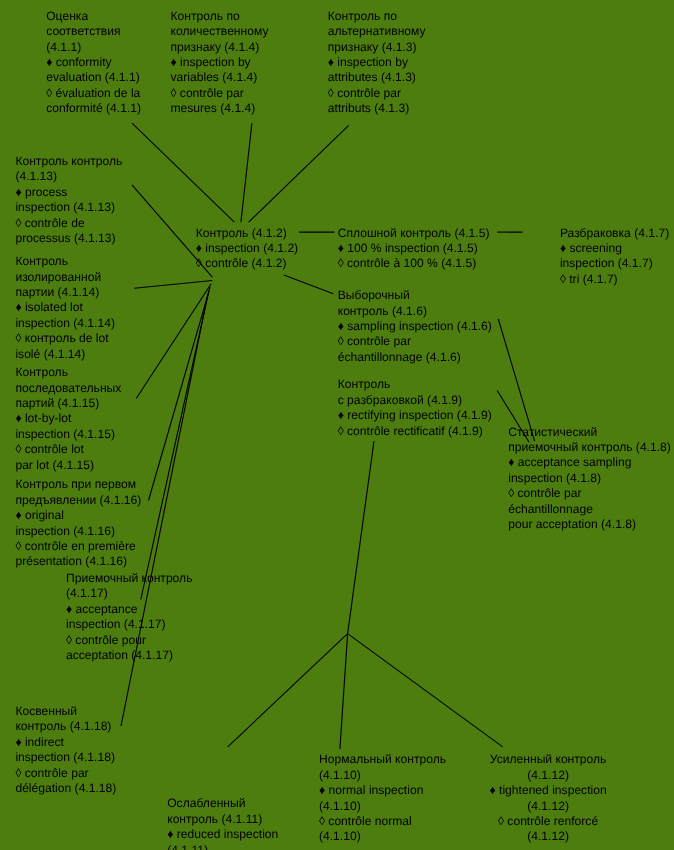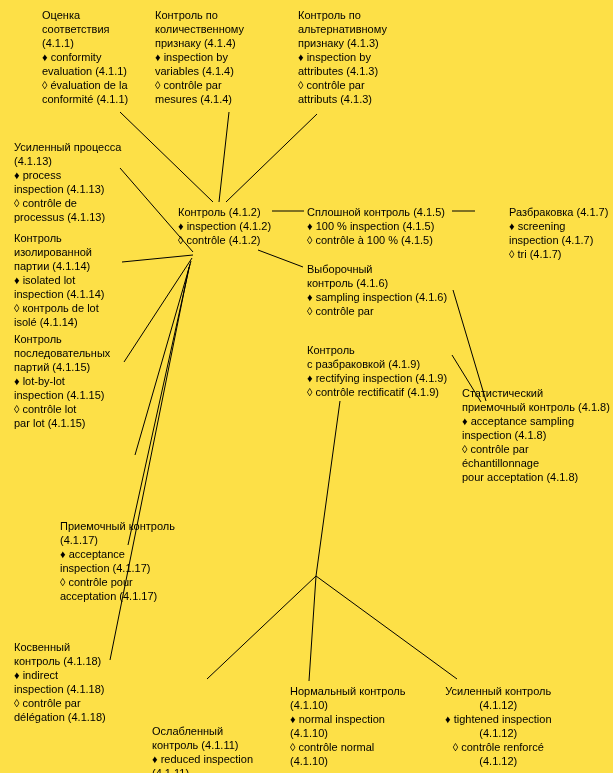--- a/index.html
+++ b/index.html
@@ -1,20 +1,20 @@
 <!DOCTYPE html>
 <html><head>
 <meta charset="utf-8">
 <title>Inspection terminology diagram</title>
 <style>
   html,body { margin:0; padding:0; background:#ffffff; }
   .canvas {
     position:relative;
     width:613px; height:773px;
-    background:#fde047;
+    background:#4d7c0f;
     font-family:"Liberation Sans","DejaVu Sans",sans-serif;
     font-size:11px;
     line-height:14px;
     color:#000;
     overflow:hidden;
   }
   .edges {
     position:absolute; left:0; top:0;
     width:613px; height:773px;
   }
@@ -69,21 +69,21 @@
   <div class="node" style="left:298px; top:8px;">
       <div class="tline">Контроль по</div>
       <div class="tline">альтернативному</div>
       <div class="tline">признаку (4.1.3)</div>
       <div class="tline">♦ inspection by</div>
       <div class="tline">attributes (4.1.3)</div>
       <div class="tline">◊ contrôle par</div>
       <div class="tline">attributs (4.1.3)</div>
     </div>
   <div class="node" style="left:14px;  top:140px;">
-      <div class="tline">Усиленный процесса</div>
+      <div class="tline">Контроль контроль</div>
       <div class="tline">(4.1.13)</div>
       <div class="tline">♦ process</div>
       <div class="tline">inspection (4.1.13)</div>
       <div class="tline">◊ contrôle de</div>
       <div class="tline">processus (4.1.13)</div>
     </div>
   <div class="node" style="left:14px;  top:231px;">
       <div class="tline">Контроль</div>
       <div class="tline">изолированной</div>
       <div class="tline">партии (4.1.14)</div>
@@ -93,20 +93,28 @@
       <div class="tline">isolé (4.1.14)</div>
     </div>
   <div class="node" style="left:14px;  top:332px;">
       <div class="tline">Контроль</div>
       <div class="tline">последовательных</div>
       <div class="tline">партий (4.1.15)</div>
       <div class="tline">♦ lot-by-lot</div>
       <div class="tline">inspection (4.1.15)</div>
       <div class="tline">◊ contrôle lot</div>
       <div class="tline">par lot (4.1.15)</div>
+    </div>
+  <div class="node" style="left:14px;  top:434px;">
+      <div class="tline">Контроль при первом</div>
+      <div class="tline">предъявлении (4.1.16)</div>
+      <div class="tline">♦ original</div>
+      <div class="tline">inspection (4.1.16)</div>
+      <div class="tline">◊ contrôle en première</div>
+      <div class="tline">présentation (4.1.16)</div>
     </div>
   <div class="node" style="left:14px;  top:519px;margin-left:46px;">
       <div class="tline">Приемочный контроль</div>
       <div class="tline">(4.1.17)</div>
       <div class="tline">♦ acceptance</div>
       <div class="tline">inspection (4.1.17)</div>
       <div class="tline">◊ contrôle pour</div>
       <div class="tline">acceptation (4.1.17)</div>
     </div>
   <div class="node" style="left:14px;  top:640px;">
@@ -131,20 +139,21 @@
       <div class="tline">Разбраковка (4.1.7)</div>
       <div class="tline">♦ screening</div>
       <div class="tline">inspection (4.1.7)</div>
       <div class="tline">◊ tri (4.1.7)</div>
     </div>
   <div class="node" style="left:307px; top:262px;">
       <div class="tline">Выборочный</div>
       <div class="tline">контроль (4.1.6)</div>
       <div class="tline">♦ sampling inspection (4.1.6)</div>
       <div class="tline">◊ contrôle par</div>
+      <div class="tline">échantillonnage (4.1.6)</div>
     </div>
   <div class="node" style="left:307px; top:343px;">
       <div class="tline">Контроль</div>
       <div class="tline">с разбраковкой (4.1.9)</div>
       <div class="tline">♦ rectifying inspection (4.1.9)</div>
       <div class="tline">◊ contrôle rectificatif (4.1.9)</div>
     </div>
   <div class="node" style="left:462px; top:386px;">
       <div class="tline">Статистический</div>
       <div class="tline">приемочный контроль (4.1.8)</div>

